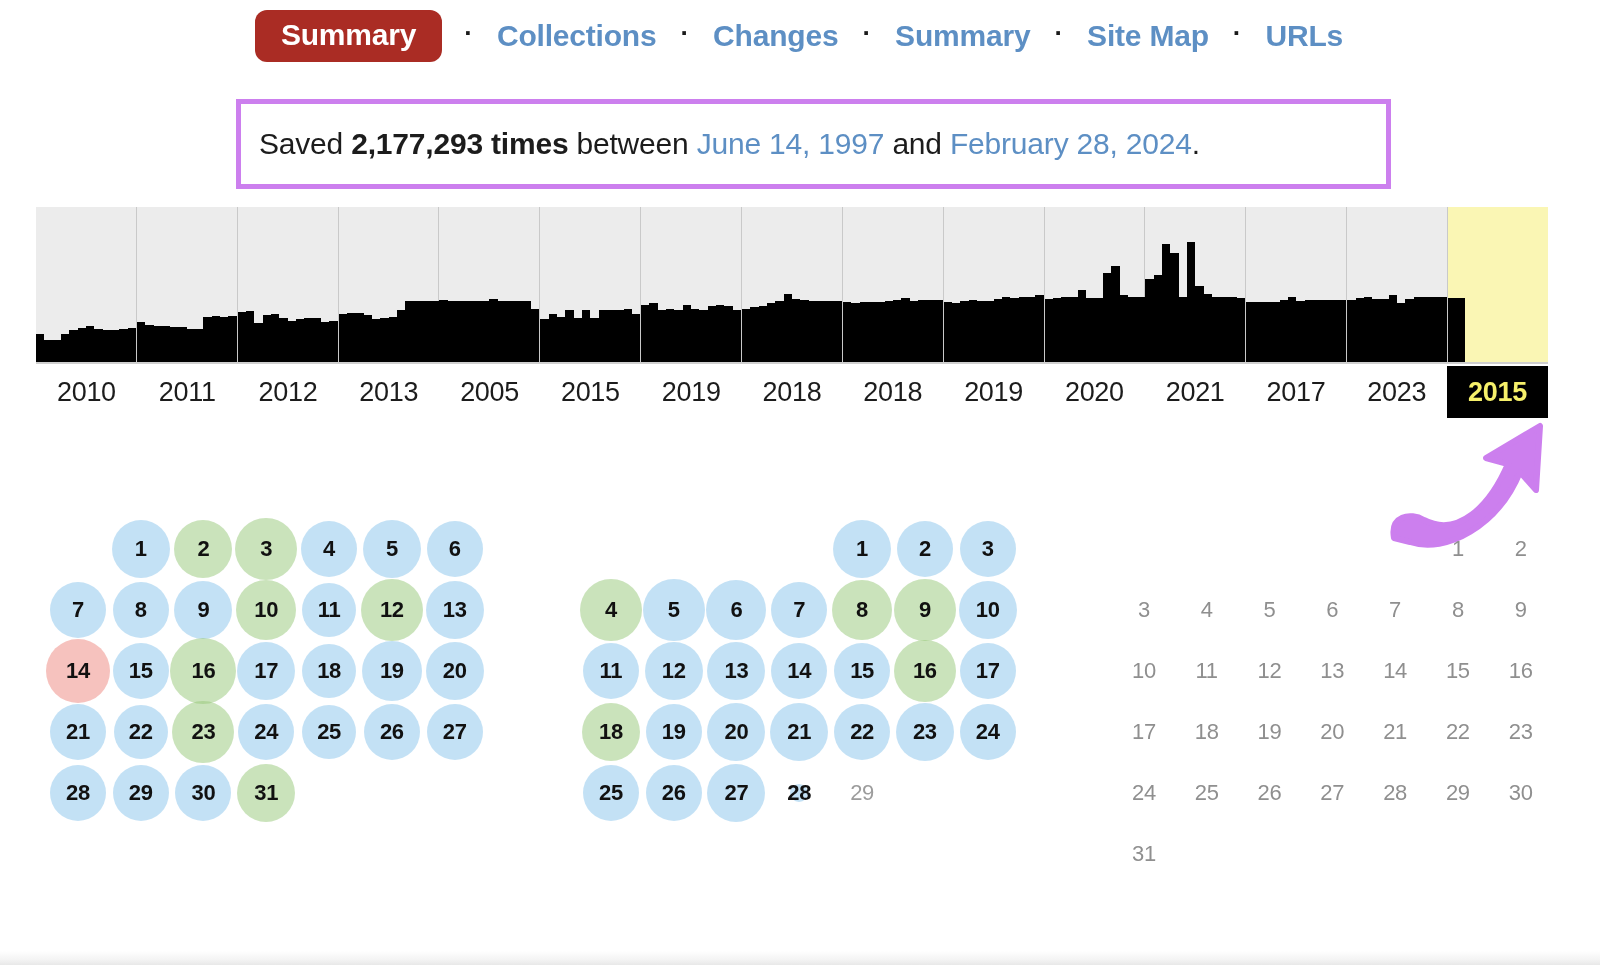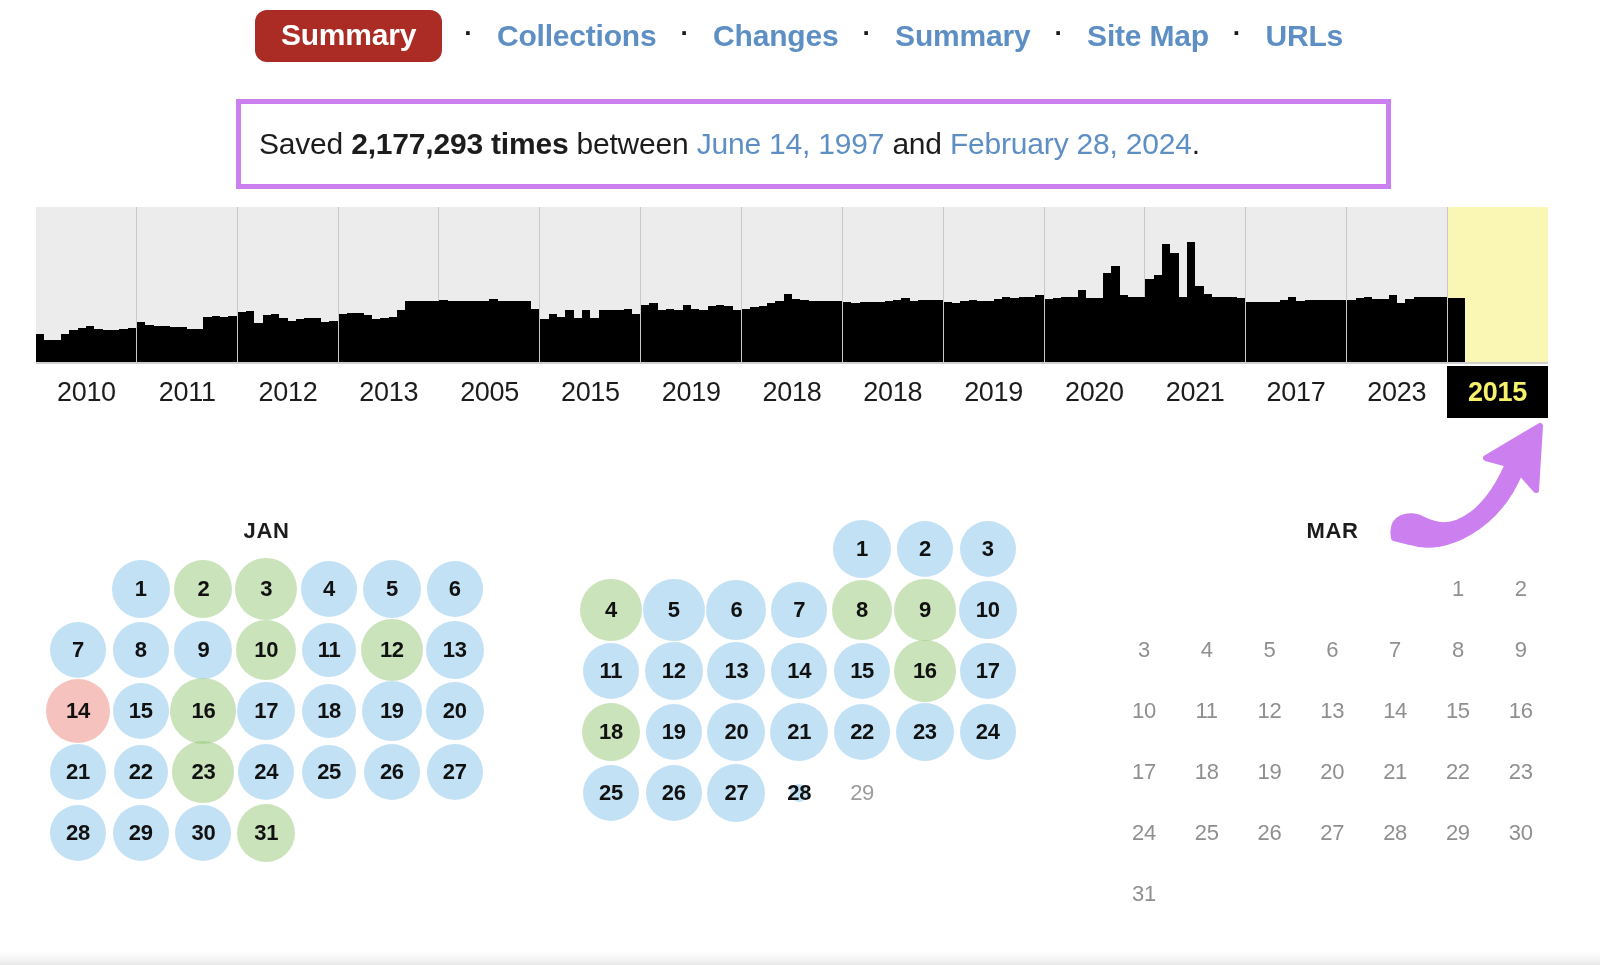--- a/index.html
+++ b/index.html
@@ -384,21 +384,20 @@
     </div>
 
   <div class="arrow">
     <svg width="170" height="130" viewBox="0 0 170 130">
       <path d="M14 118 C 10 96, 30 92, 44 100 C 78 118, 110 86, 128 44 L 106 38 L 160 6 L 156 70 L 140 52 C 118 106, 66 134, 30 122 Z" fill="#cc7fee" stroke="#cc7fee" stroke-width="6" stroke-linejoin="round"></path>
     </svg>
   </div>
 
   <div class="cal-row" id="cal-root">
       <div class="cal">
-        <div class="cal-title">JAN</div>
         <div class="cal-grid">
           <div class="cal-week">
             <div class="cal-day blank">
               <span class="daynum"></span>
             </div>
             <div class="cal-day">
               <div class="bubble" style="width: 58px; height: 58px; background: rgba(135, 195, 235, 0.5);"></div>
               <span class="daynum">1</span>
             </div>
             <div class="cal-day">
@@ -682,21 +681,20 @@
             <div class="cal-day blank">
               <span class="daynum"></span>
             </div>
             <div class="cal-day blank">
               <span class="daynum"></span>
             </div>
           </div>
         </div>
       </div>
       <div class="cal">
-        <div class="cal-title">MAR</div>
         <div class="cal-grid">
           <div class="cal-week">
             <div class="cal-day blank">
               <span class="daynum"></span>
             </div>
             <div class="cal-day blank">
               <span class="daynum"></span>
             </div>
             <div class="cal-day blank">
               <span class="daynum"></span>

